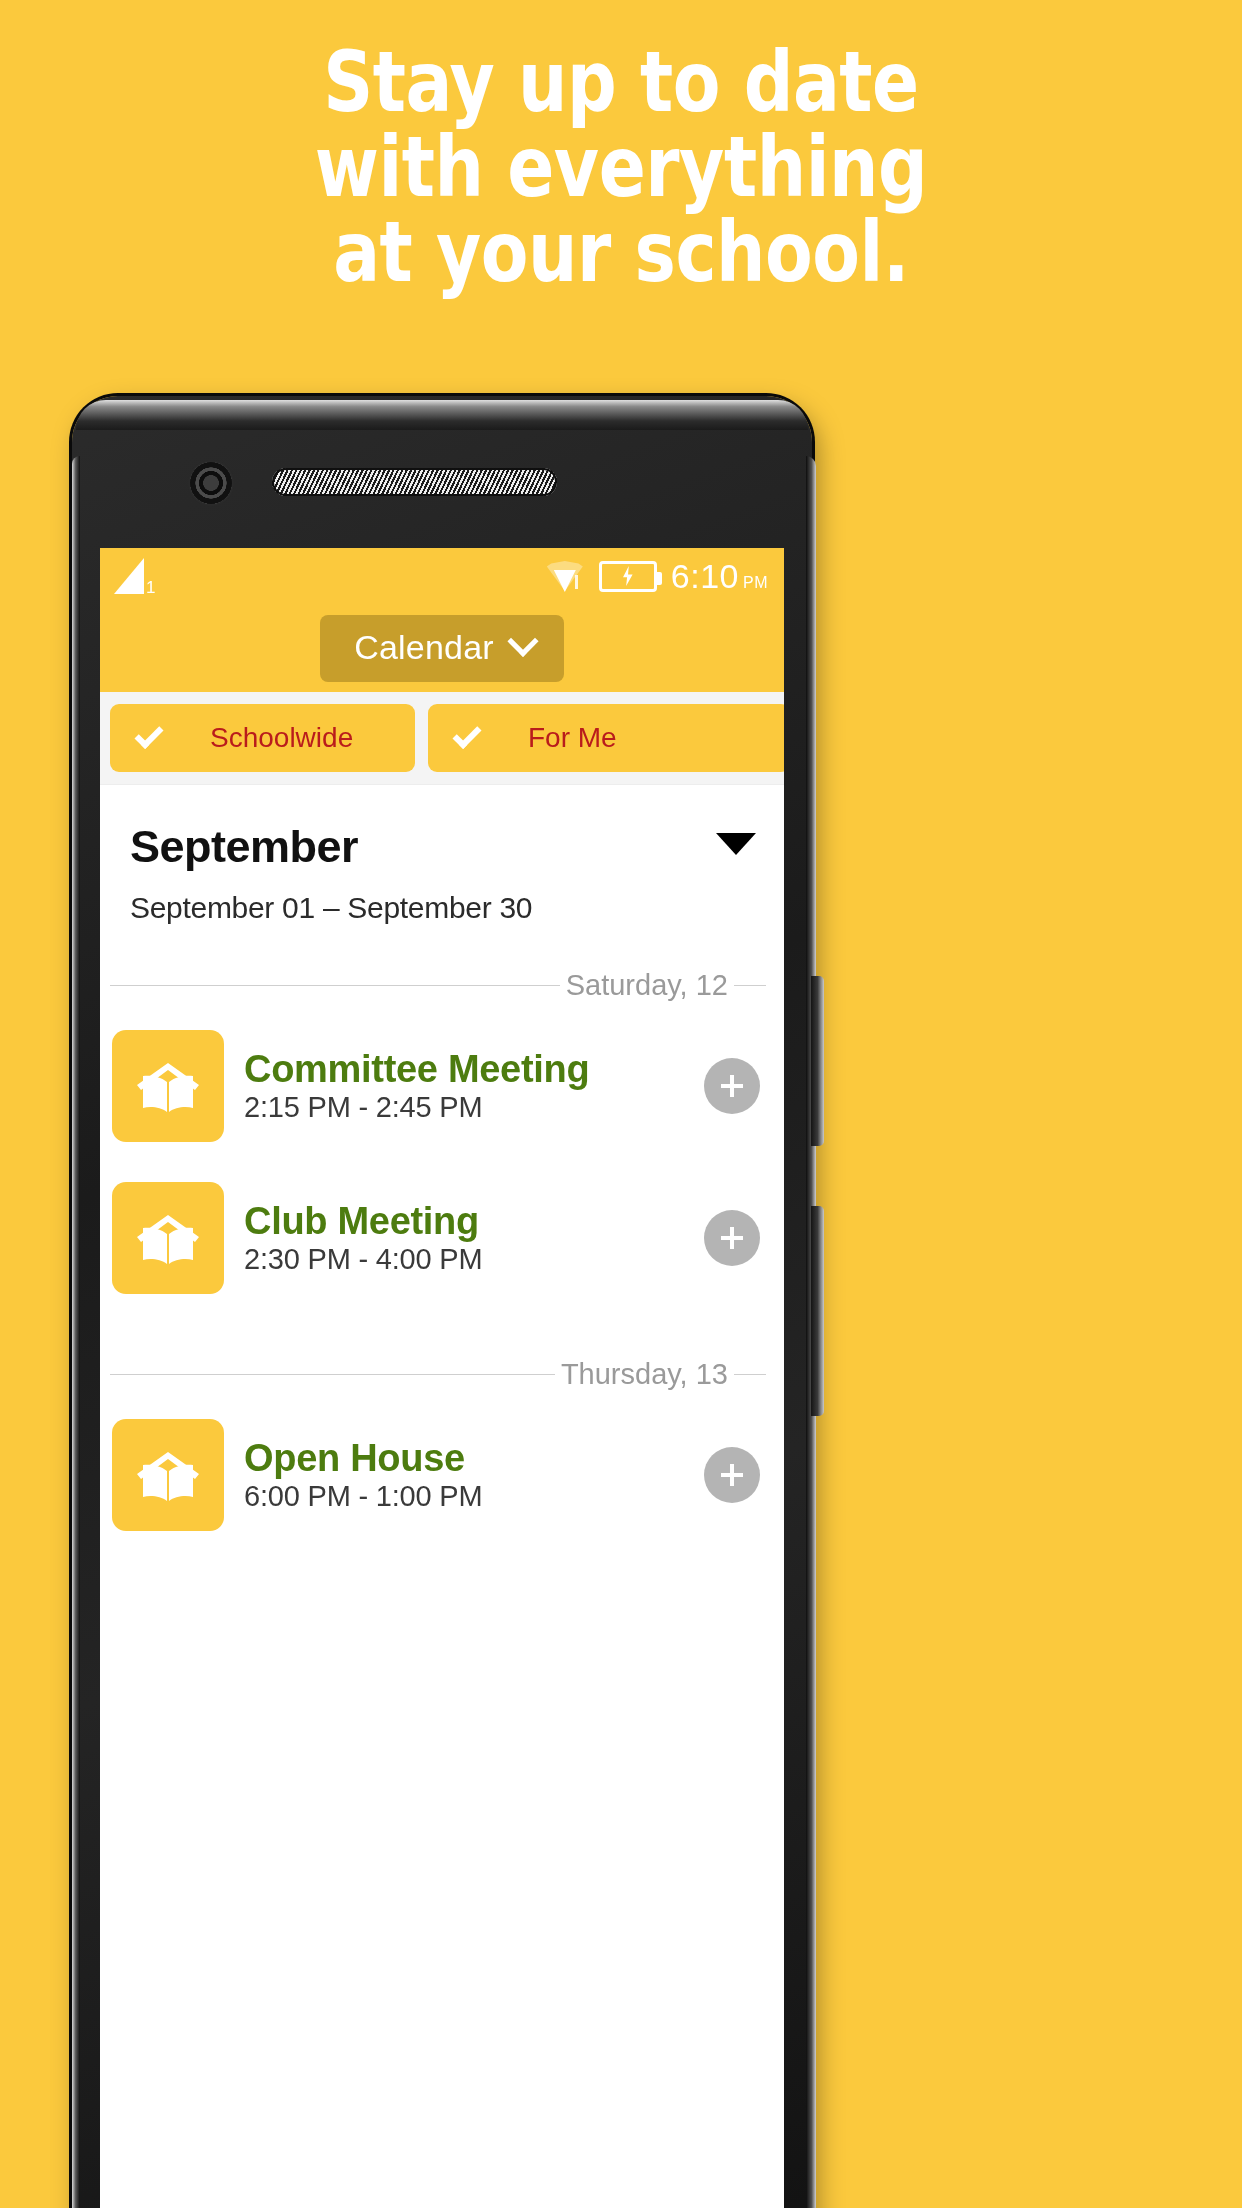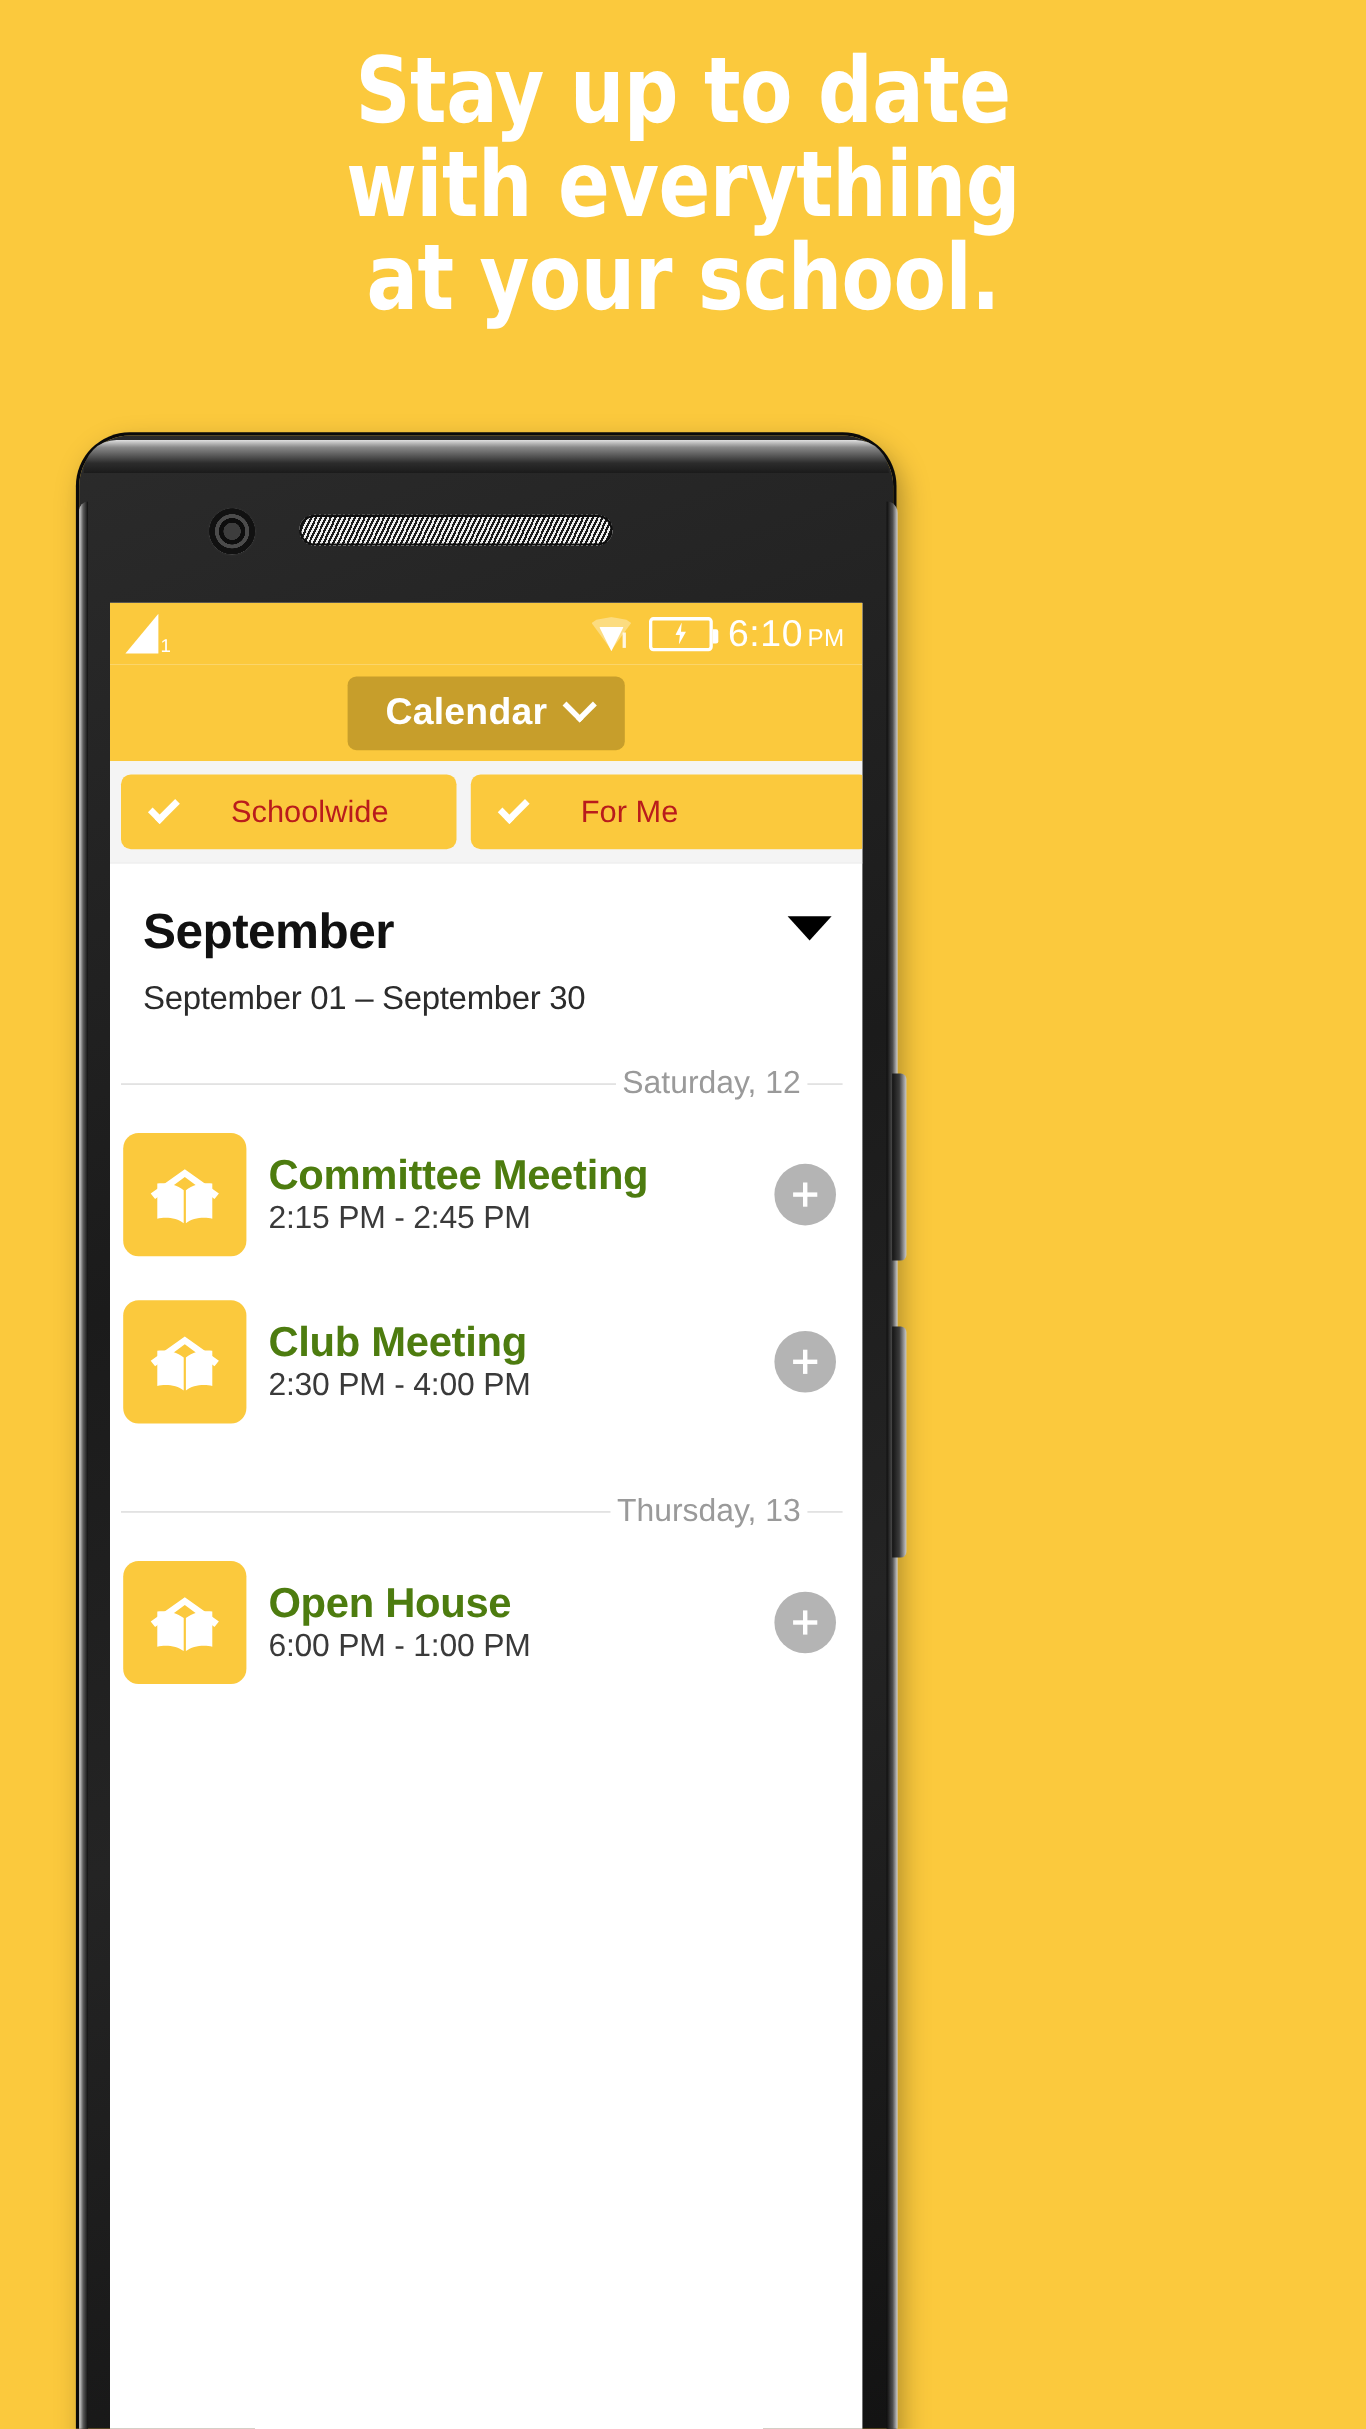--- a/index.html
+++ b/index.html
@@ -144,36 +144,36 @@
     width:5px; height:13px; background:#FFFFFF; border-radius:0 2px 2px 0;
   }
   .bolt {
     width:12px; height:20px; background:#FFFFFF;
     clip-path:polygon(58% 0, 10% 56%, 44% 56%, 36% 100%, 90% 42%, 52% 42%);
   }
   .sb-time {
     color:#FFFFFF; font-size:34px; font-weight:400;
     letter-spacing:0.5px;
   }
-  .sb-ampm { font-size:22px; margin-left:4px; }
+  .sb-ampm { font-size:16px; margin-left:4px; }
 
   
   .appbar {
     height:88px;
     background:#FBC93D;
     display:flex; align-items:center; justify-content:center;
   }
   .calendar-btn {
     background:#C79E2B;
     border-radius:8px;
     padding:13px 30px 15px 34px;
     display:flex; align-items:center; gap:18px;
     color:#FFFFFF;
     font-size:34px;
-    font-weight:bold;
+    font-weight:normal;
     letter-spacing:0.2px;
   }
   .chev-down {
     width:22px; height:22px;
     border-right:5px solid #FFFFFF;
     border-bottom:5px solid #FFFFFF;
     transform:rotate(45deg) translate(-4px,-4px);
   }
 
   

